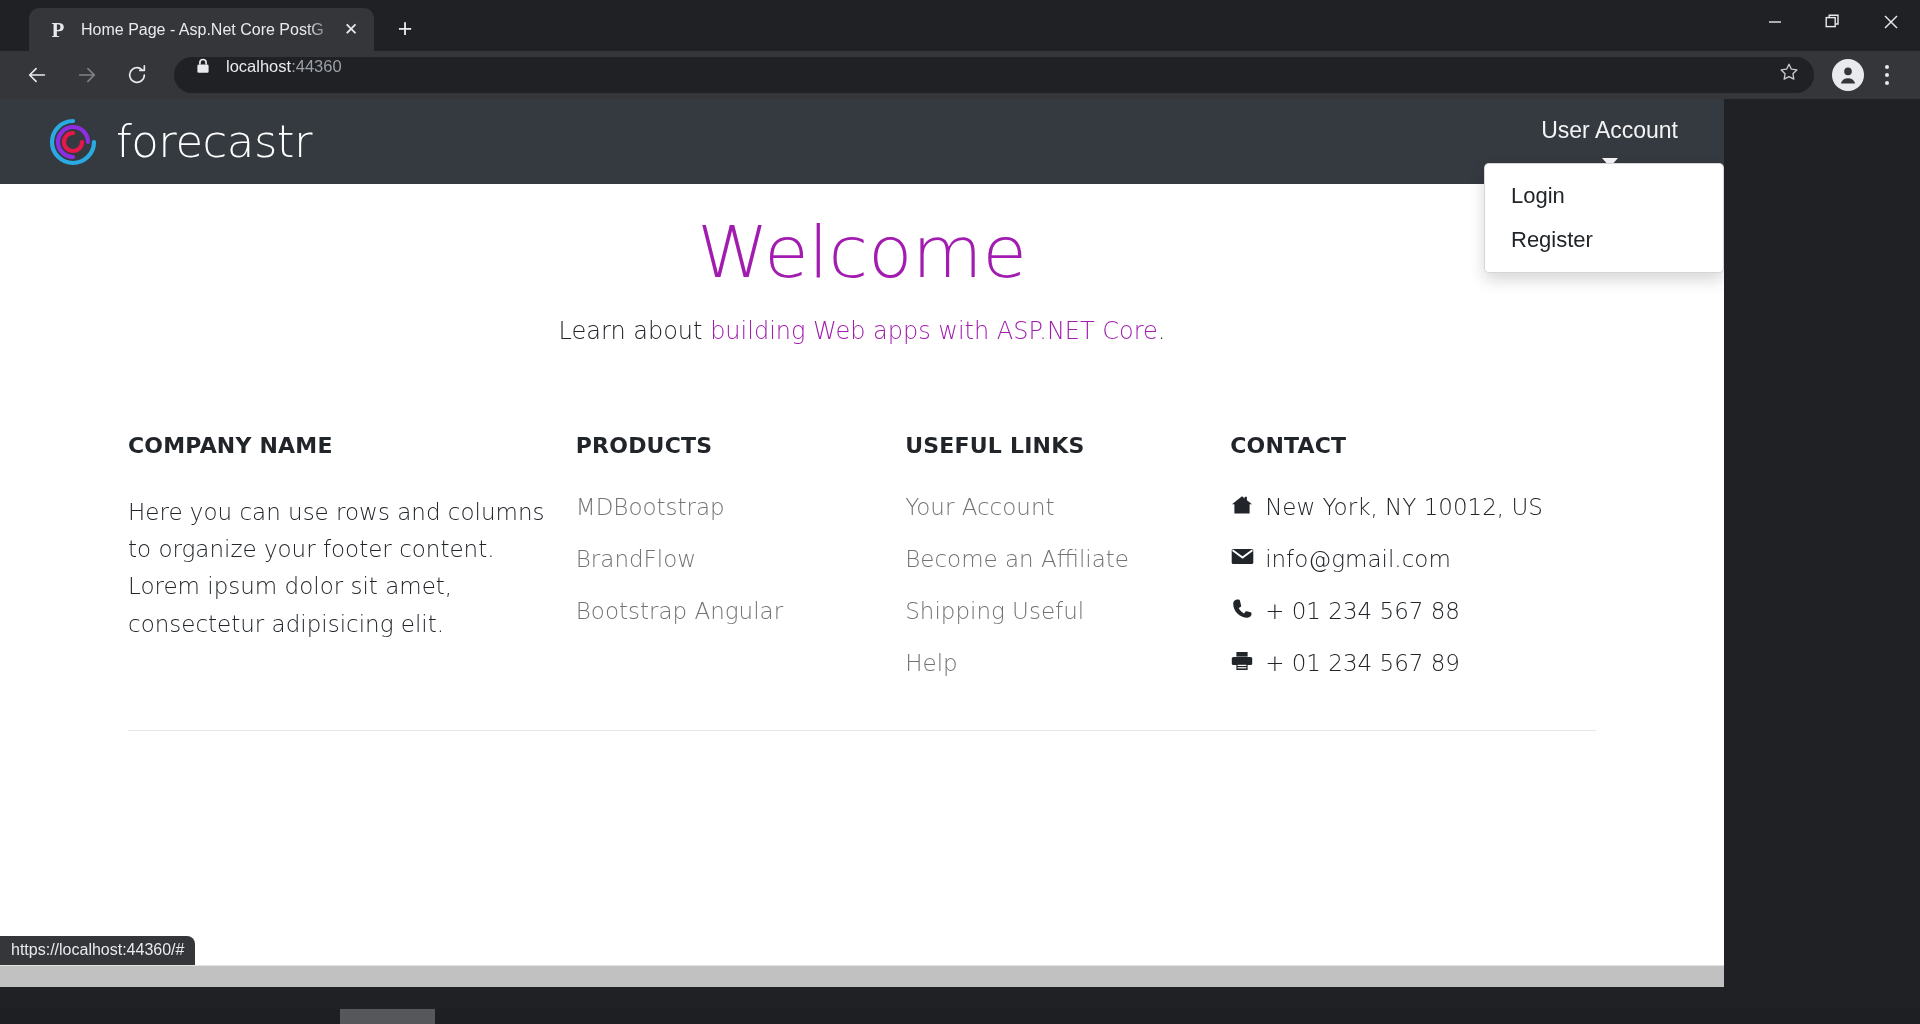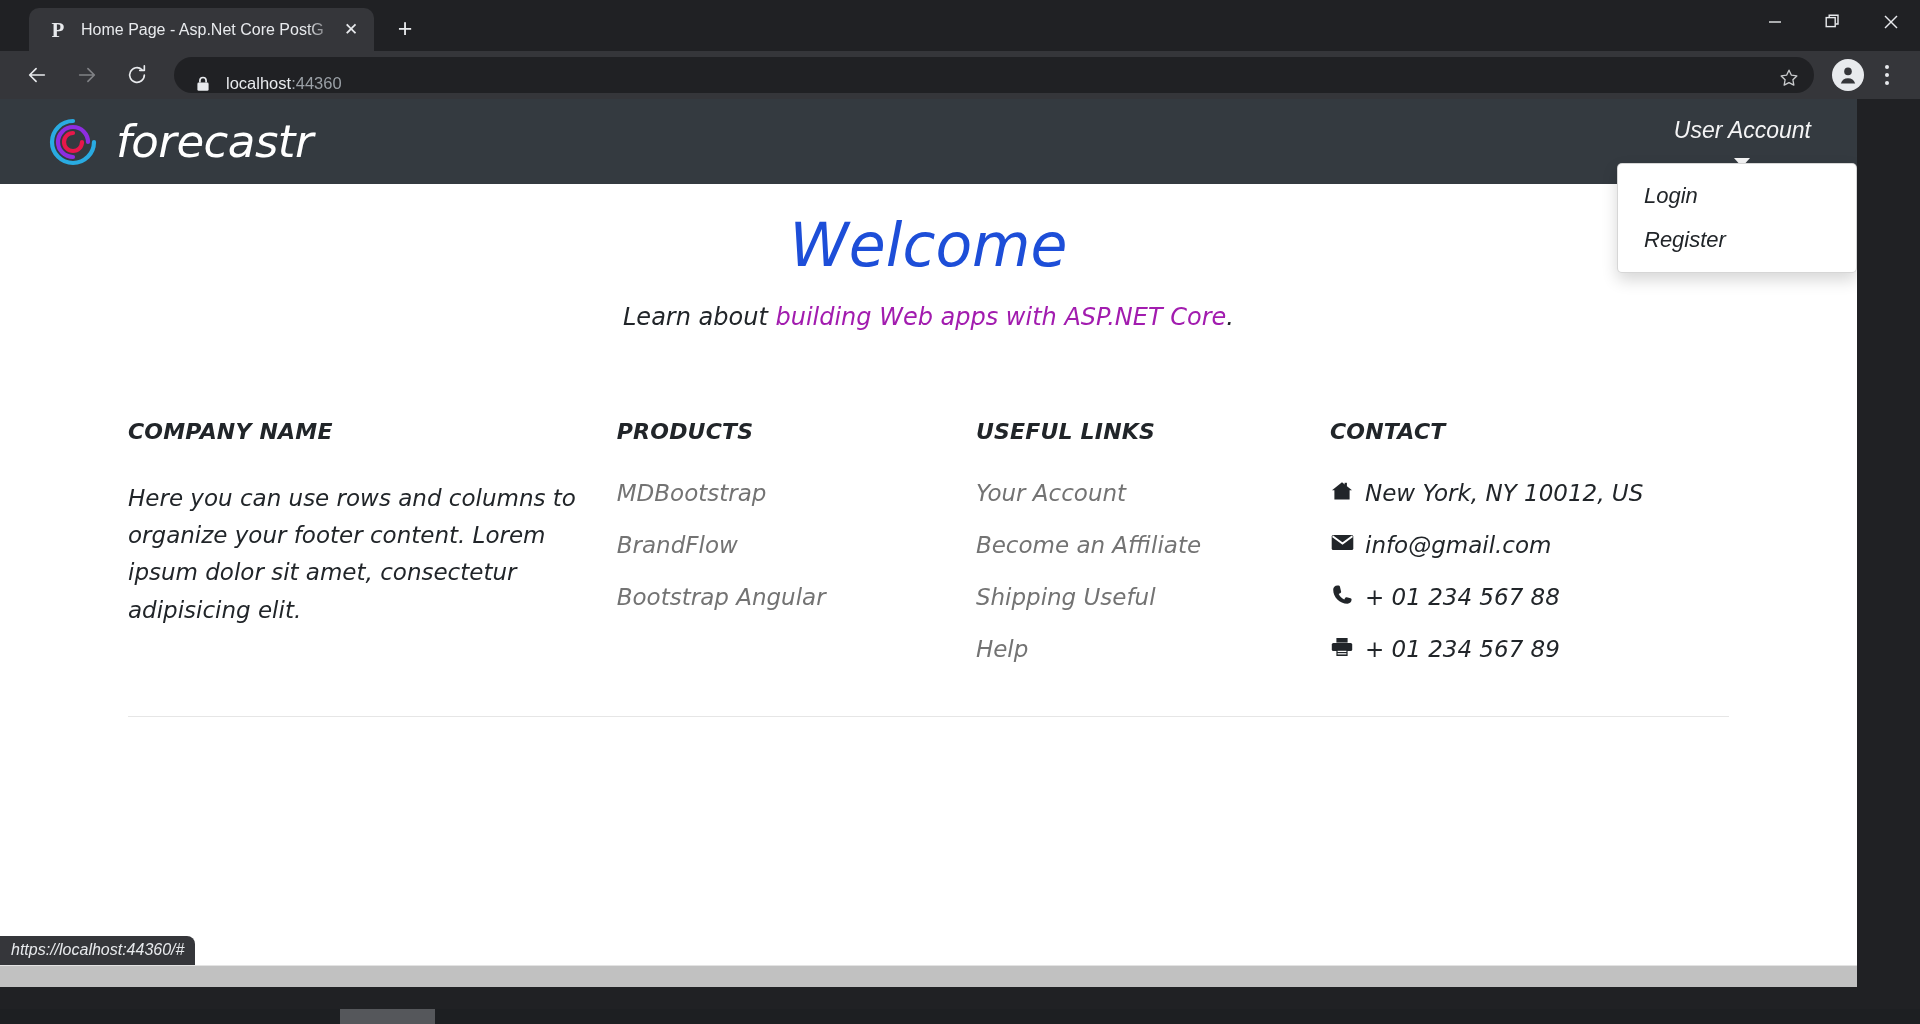--- a/index.html
+++ b/index.html
@@ -65,39 +65,39 @@
   }
   .navbtn {
     width: 40px; height: 40px; margin: 0 5px;
     display: flex; align-items: center; justify-content: center;
     border-radius: 50%; cursor: pointer;
   }
   .navbtn.disabled { opacity: .42; }
   .omnibox {
     flex: 1 1 auto; height: 36px; margin: 0 10px 0 12px;
     background: #202124; border-radius: 18px;
-    display: flex; align-items: flex-end; padding: 0 6px 0 20px;
+    display: flex; align-items: flex-start; padding: 0 6px 0 20px;
   }
   .lock { width: 18px; height: 18px; flex: 0 0 18px; margin-right: 14px; }
   .url { flex: 1 1 auto; font-size: 16.5px; color: #9aa0a6; white-space: nowrap; }
   .url b { color: #e8eaed; font-weight: normal; }
   .omni-star { width: 30px; height: 30px; display:flex; align-items:center; justify-content:center; margin-right:4px; cursor:pointer; }
   .profile {
     width: 32px; height: 32px; border-radius: 50%;
     background: #e8eaed; margin: 0 6px 0 8px;
     display: flex; align-items: center; justify-content: center; cursor: pointer;
   }
   .kebab { width: 34px; height: 36px; display:flex; flex-direction:column; align-items:center; justify-content:center; gap:4px; cursor:pointer; margin-right:4px; }
   .kebab i { width: 4px; height: 4px; border-radius:50%; background:#e8eaed; display:block; }
 
   
   .viewport {
     position: absolute; top: 99px; left: 0;
-    width: 1857px; height: 888px;
-    background: #ffffff; overflow: hidden; font-style: italic;
+    width: 1724px; height: 888px;
+    background: #ffffff; overflow: hidden;
   }
 
   
   .sitenav {
     height: 85px; background: #343a40;
     display: flex; align-items: center; justify-content: space-between;
     padding: 0 42px 0 46px; position: relative;
   }
   .brand { display: flex; align-items: center; cursor: pointer; }
   .brand-mark { width: 54px; height: 54px; flex: 0 0 54px; }
@@ -126,21 +126,21 @@
   }
   .dropdown-item {
     display: block; padding: 9px 26px;
     font-size: 22px; color: #212529; cursor: pointer;
     white-space: nowrap;
   }
 
   
   .hero { text-align: center; padding-top: 26px; }
   .hero h1 {
-    font-size: 60px; font-weight: 300; color: #1d4ed8;
+    font-size: 72px; font-weight: 300; color: #a21caf;
     line-height: 1.18; letter-spacing: 0px;
     font-family: "DejaVu Sans", sans-serif;
   }
   .hero p {
     margin-top: 22px; font-size: 24px; color: #212529;
     font-family: "DejaVu Sans", sans-serif; font-weight: 300;
   }
   .hero p a { color: #a21caf; text-decoration: none; }
 
   

